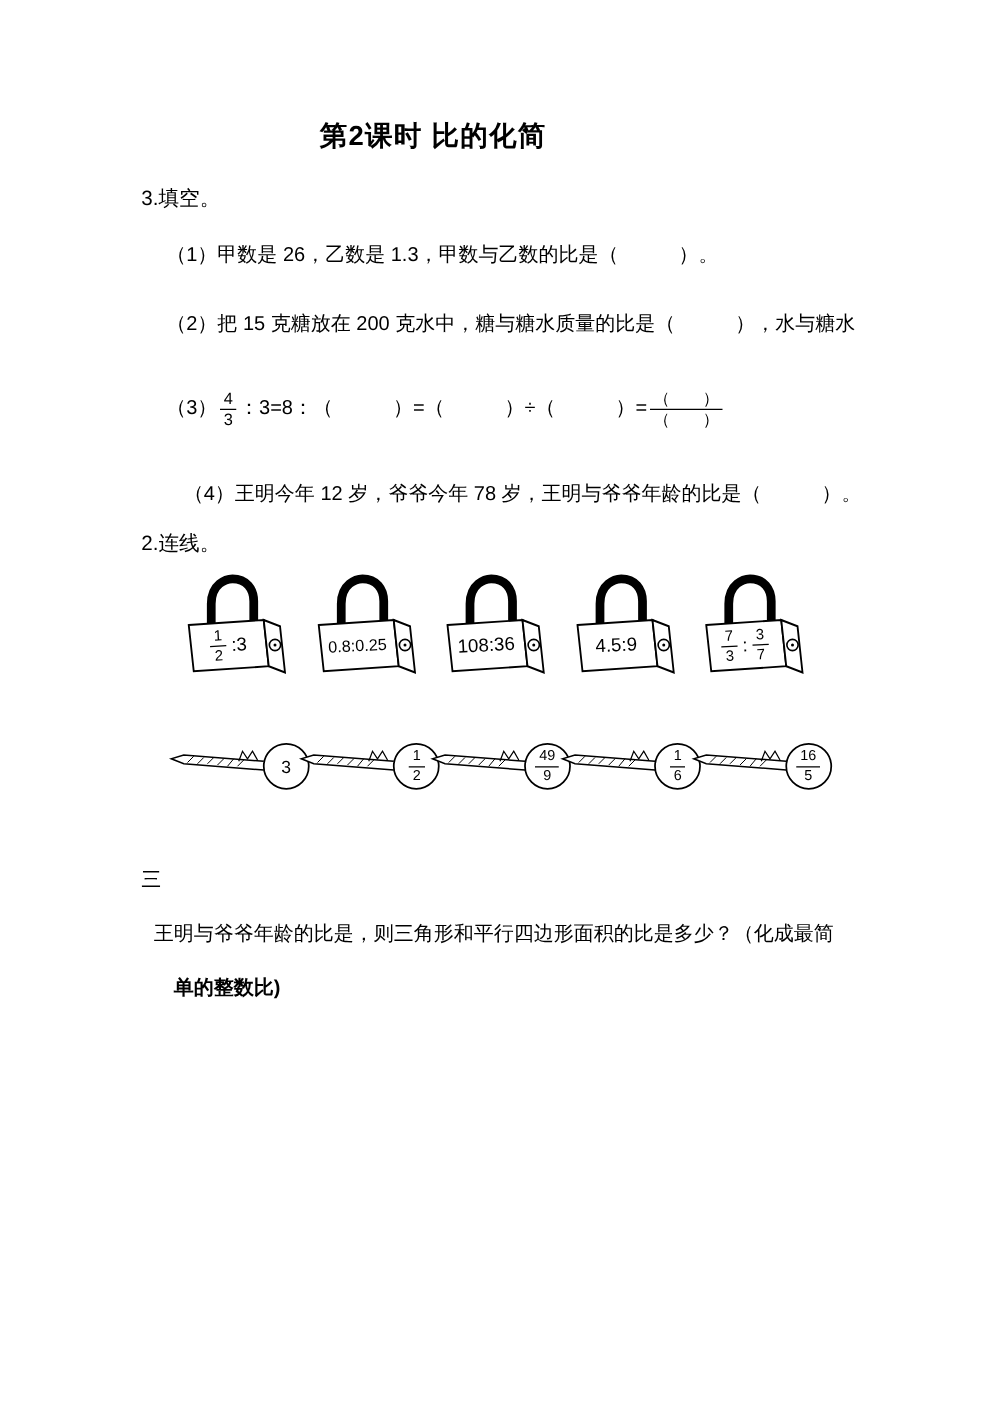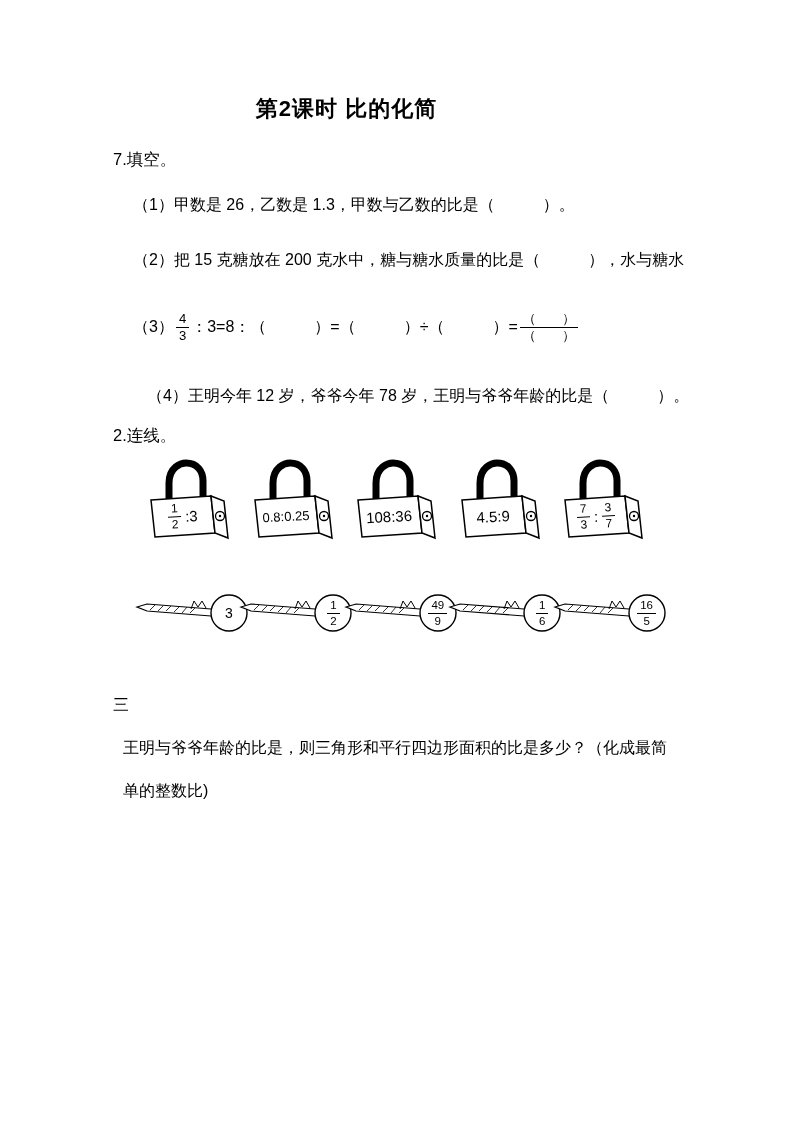--- a/index.html
+++ b/index.html
@@ -68,21 +68,21 @@
   }
   svg text { font-family:"Liberation Sans","DejaVu Sans",sans-serif; fill:#000; }
 </style>
 </head>
 <body>
 
 <div class="page">
 
   <div class="title">第2课时 比的化简</div>
 
-  <div class="line heading" style="left:113px; top:148px;">7.填空。</div>
+  <div class="line heading" style="left:113px; top:148px;">3.填空。</div>
 
   <div class="line" style="left:133px; top:194px;">（1）甲数是 26，乙数是 1.3，甲数与乙数的比是（　　　）。</div>
 
   <div class="line" style="left:133px; top:249px;">（2）把 15 克糖放在 200 克水中，糖与糖水质量的比是（　　　），水与糖水</div>
 
 
   <div class="line item3-line" style="left:133px; top:312px;">
     <span>（3）</span>
     <span class="frac">
       <span class="num">4</span>
@@ -241,16 +241,16 @@
         <span class="frac">
           <span class="num">16</span>
           <span class="den">5</span>
         </span>
       </div>
     </div>
   </div>
 
   <div class="line" style="left:113px; top:694px;">三</div>
   <div class="line" style="left:123px; top:737px;">王明与爷爷年龄的比是，则三角形和平行四边形面积的比是多少？（化成最简</div>
-  <div class="line" style="left:123px; top:780px;">单的整数比)</div>
+  <div class="line" style="left:139px; top:780px;font-weight:bold;">单的整数比)</div>
 
 
 </div>
 
 </body></html>

